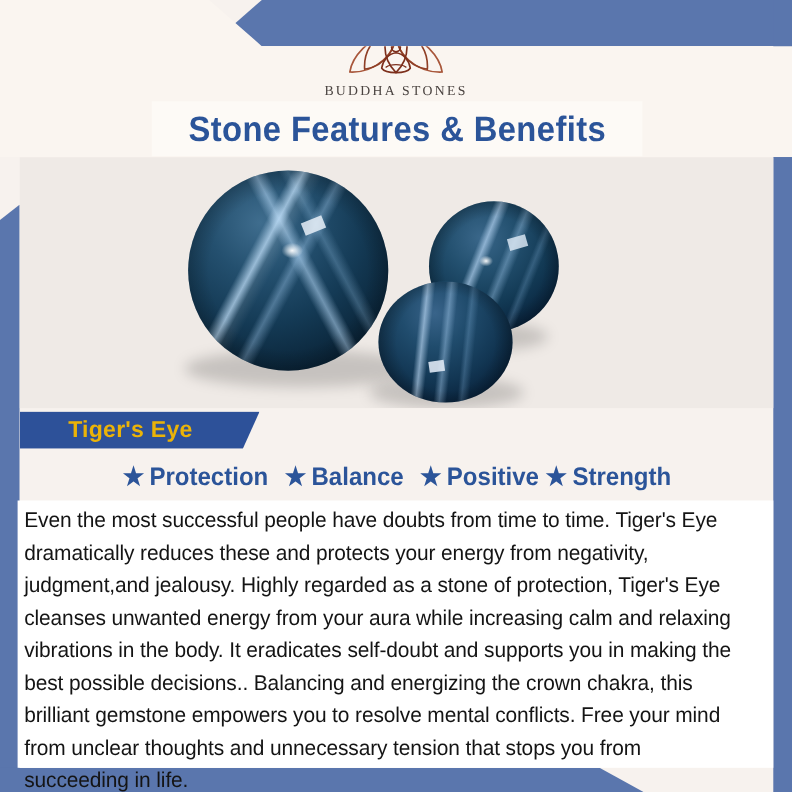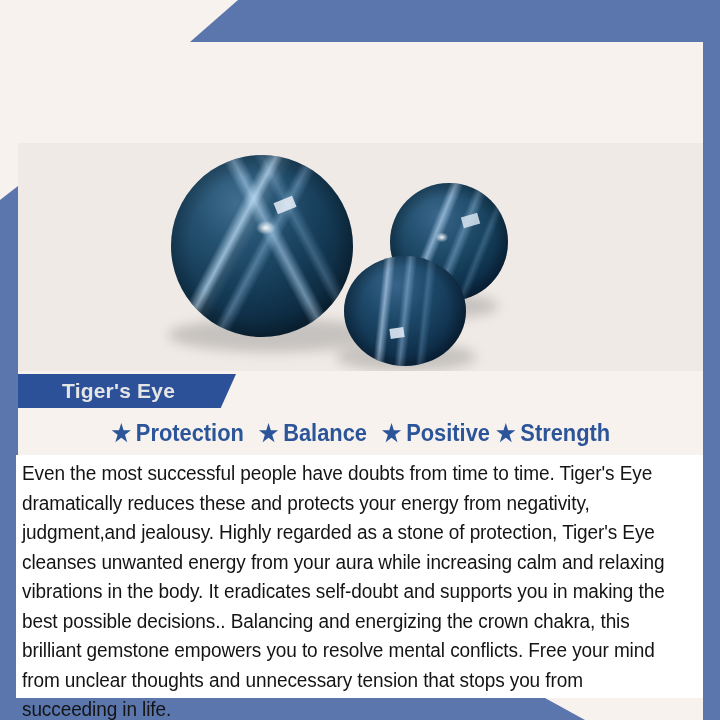--- a/index.html
+++ b/index.html
@@ -107,21 +107,21 @@
   .name-banner {
     position: absolute;
     top: 374px; left: 18px; width: 218px; height: 34px;
     background: #2d5199;
     clip-path: polygon(0 0, 100% 0, 93% 100%, 0 100%);
     display: flex;
     align-items: center;
   }
   .name-banner .name {
     margin-left: 44px;
-    color: #e5e5e5;
+    color: #eab308;
     font-size: 21px;
     font-weight: bold;
     letter-spacing: 0.2px;
   }
 
   
   .benefits {
     position: absolute;
     top: 414px; left: 18px; right: 17px; height: 38px;
     display: flex;
@@ -167,21 +167,48 @@
 </head>
 <body>
 
 <div id="card">
 
   <div class="deco-top-right"></div>
   <div class="deco-right-bar"></div>
   <div class="deco-left-bar"></div>
   <div class="deco-bottom"></div>
 
-
+  <div class="header">
+    <div class="logo-wrap">
+      <svg class="logo-mark" viewBox="0 0 236 116">
+        <g fill="none" stroke-linecap="round" stroke-linejoin="round">
+
+          <path d="M118 30 C96 34 74 44 58 60 C44 74 36 90 34 103 C56 104 78 96 94 82 C108 70 116 52 118 38Z" stroke="#a8563a" stroke-width="3" fill="none"></path>
+          <path d="M118 30 C140 34 162 44 178 60 C192 74 200 90 202 103 C180 104 158 96 142 82 C128 70 120 52 118 38Z" stroke="#a8563a" stroke-width="3" fill="none"></path>
+
+          <path d="M118 22 C100 26 82 38 72 54 C63 68 60 84 61 98 C80 95 96 84 106 70 C115 57 118 38 118 28Z" stroke="#8f3f26" stroke-width="3" fill="none"></path>
+          <path d="M118 22 C136 26 154 38 164 54 C173 68 176 84 175 98 C156 95 140 84 130 70 C121 57 118 38 118 28Z" stroke="#8f3f26" stroke-width="3" fill="none"></path>
+
+          <path d="M118 8 C106 22 98 40 98 58 C98 76 106 92 118 104 C130 92 138 76 138 58 C138 40 130 22 118 8Z" stroke="#7d2f1c" stroke-width="3" fill="none"></path>
+
+          <circle cx="118" cy="58" r="8" stroke="#7d2f1c" stroke-width="3" fill="none"></circle>
+
+          <path d="M112 52 C108 38 112 24 118 16 C124 24 128 38 124 52" stroke="#7d2f1c" stroke-width="3" fill="none"></path>
+
+          <path d="M118 68 C104 70 94 82 92 96 C96 102 110 104 118 104 C126 104 140 102 144 96 C142 82 132 70 118 68Z" stroke="#7d2f1c" stroke-width="3" fill="none"></path>
+          <path d="M100 94 C108 88 128 88 136 94" stroke="#7d2f1c" stroke-width="2.5" fill="none"></path>
+        </g>
+      </svg>
+      <div class="logo-text">BUDDHA STONES</div>
+    </div>
+  </div>
+
+  <div class="title-band">
+    <span class="title">Stone Features &amp; Benefits</span>
+  </div>
 
   <div class="photo">
 
     <div class="sh" style="left:150px; top:175px; width:210px; height:34px;"></div>
     <div class="sh" style="left:360px; top:150px; width:120px; height:26px;"></div>
     <div class="sh" style="left:318px; top:200px; width:140px; height:28px;"></div>
 
     <div class="sphere" style="left:153px; top:12px; width:182px; height:182px;
                 background: radial-gradient(circle at 36% 26%, #3f6d8e 0%, #24506f 26%, #143a55 52%, #0a2438 78%, #061625 100%);">
       <div class="band-layer" style="

